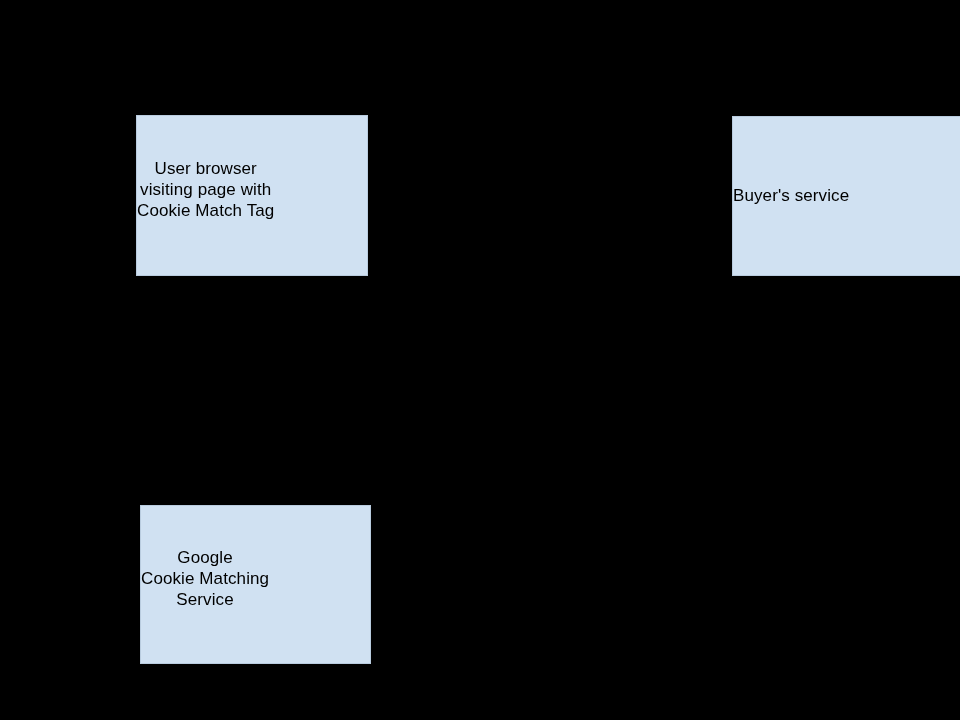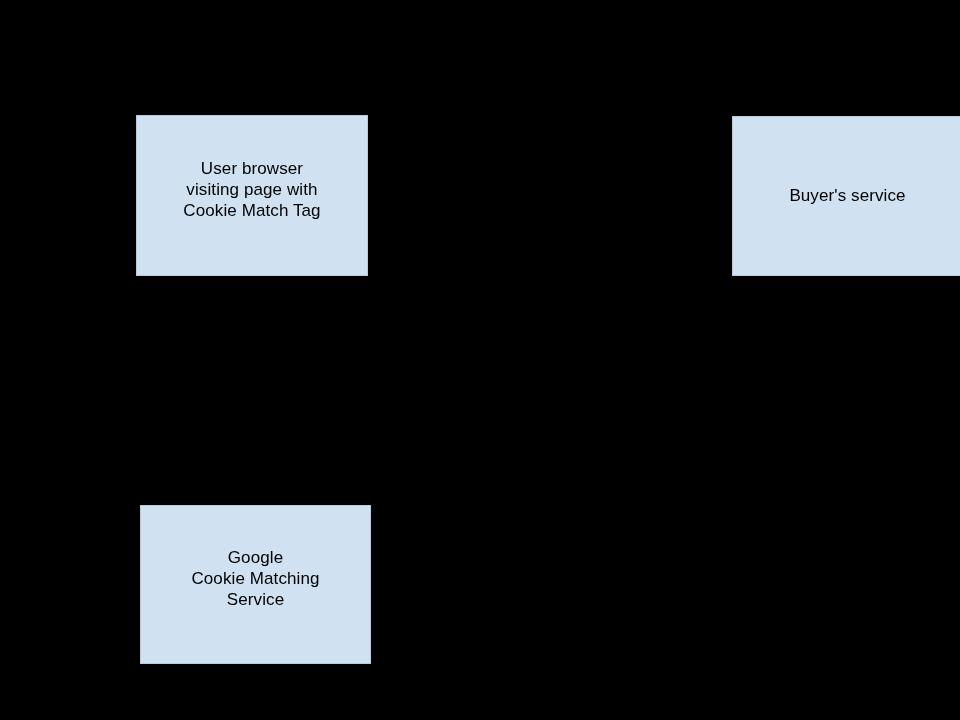--- a/index.html
+++ b/index.html
@@ -16,21 +16,20 @@
     overflow: hidden;
     font-family: "Liberation Sans", "DejaVu Sans", sans-serif;
   }
   .node-box {
     position: absolute;
     box-sizing: border-box;
     background: #d0e1f2;
     border: 1px solid #b9ccdf;
     display: flex;
     align-items: center;
-    justify-content: center;
   }
   .node-label {
     color: #000000;
     font-size: 17px;
     line-height: 21px;
     text-align: center;
     white-space: pre-line;
     letter-spacing: 0.1px;
     user-select: none;
   }

